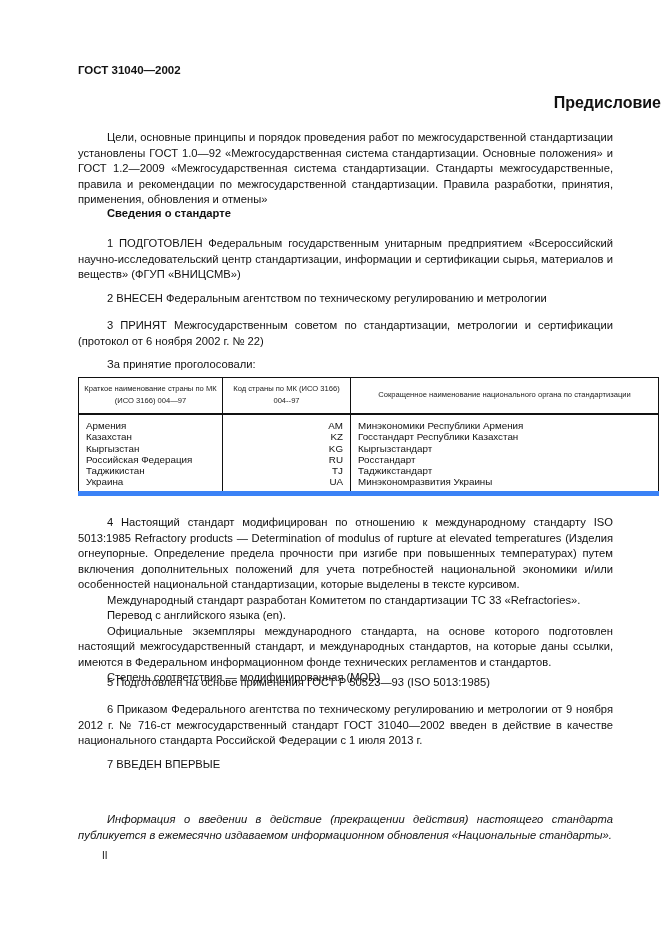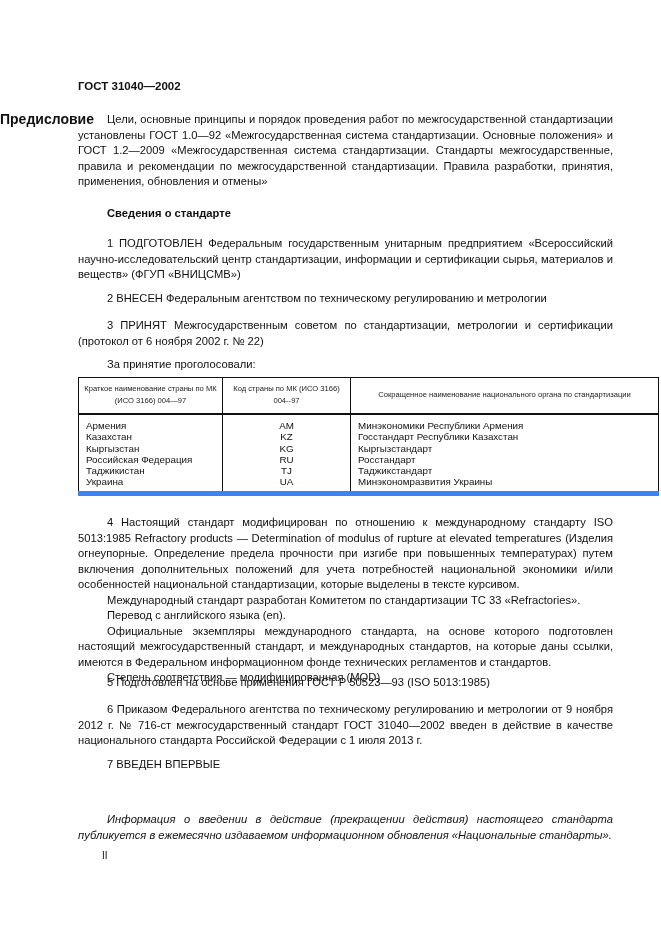--- a/index.html
+++ b/index.html
@@ -1,42 +1,42 @@
 <!DOCTYPE html>
 <html><head>
 <meta charset="utf-8">
 <style>
   html, body { margin: 0; padding: 0; background: #ffffff; }
   body { width: 661px; height: 936px; position: relative; overflow: hidden;
          font-family: "Liberation Sans", sans-serif; color: #111; }
   .abs { position: absolute; }
-  .hdr { left: 78px; top: 80px; font-size: 11.5px; font-weight: bold; text-align: center; }
-  .title { left: 0; width: 661px; top: 111px; text-align: left; font-size: 14px; font-weight: bold; }
+  .hdr { left: 78px; top: 64px; font-size: 11.5px; font-weight: bold; text-align: center; }
+  .title { left: 0; width: 661px; top: 94px; text-align: right; font-size: 16px; font-weight: bold; }
   .para { left: 78px; width: 535px; font-size: 11.2px; line-height: 15.5px; text-align: justify; }
   .para p { margin: 0; text-indent: 29px; }
   .bold { font-weight: bold; }
   .italic { font-style: italic; }
   table.votes { position: absolute; left: 78px; top: 377px; width: 581px;
                 border-collapse: collapse; font-size: 9.8px; }
   table.votes th { font-weight: normal; font-size: 7.6px; line-height: 12px; color: #222;
                    padding: 5px 4px 6px; text-align: center; border: 1px solid #111; border-bottom: 2px solid #111; }
   table.votes td { padding: 0 7px; line-height: 11.3px; vertical-align: top;
                    border-left: 1px solid #111; border-right: 1px solid #111; }
   table.votes tr.first td { padding-top: 5px; }
   table.votes tr.last td { padding-bottom: 3px; border-bottom: 5px solid #3b82f6; }
-  table.votes td.code { text-align: center; margin-left: 40px; }
+  table.votes td.code { text-align: right; margin-left: 40px; }
   .pageno { left: 78px; top: 850px; font-size: 10px; margin-left: 24px; }
 </style>
 </head>
 <body>
 
 <div class="abs hdr">ГОСТ 31040—2002</div>
 <div class="abs title">Предисловие</div>
 
-<div class="abs para" style="top:112px;">
+<div class="abs para" style="top:130px;">
   <p>Цели, основные принципы и порядок проведения работ по межгосударственной стандартизации установлены ГОСТ 1.0—92 «Межгосударственная система стандартизации. Основные положения» и ГОСТ 1.2—2009 «Межгосударственная система стандартизации. Стандарты межгосударственные, правила и рекомендации по межгосударственной стандартизации. Правила разработки, принятия, применения, обновления и отмены»</p>
 </div>
 
 <div class="abs para" style="top:206px;">
   <p class="bold">Сведения о стандарте</p>
 </div>
 
 <div class="abs para" style="top:236px;">
   <p>1  ПОДГОТОВЛЕН Федеральным государственным унитарным предприятием «Всероссийский научно-исследовательский центр стандартизации, информации и сертификации сырья, материалов и веществ» (ФГУП «ВНИЦСМВ»)</p>
 </div>

